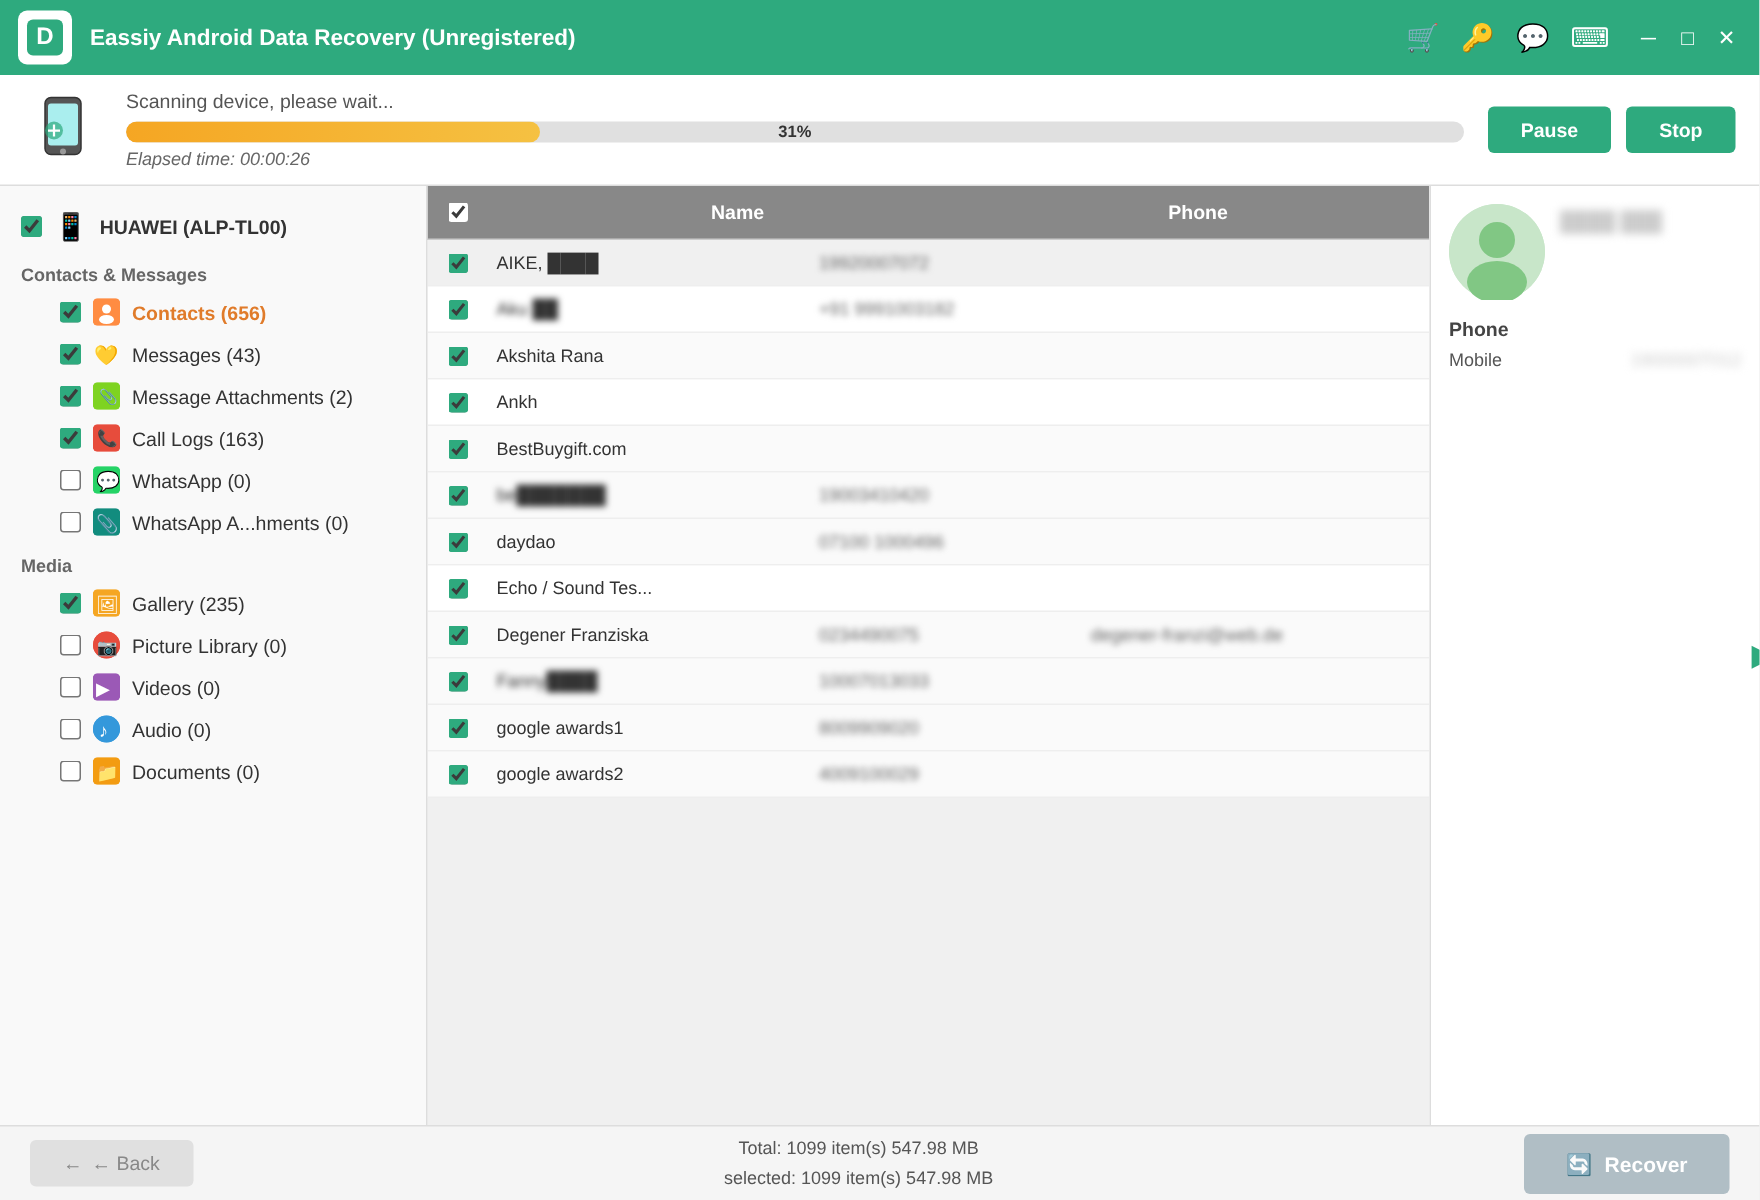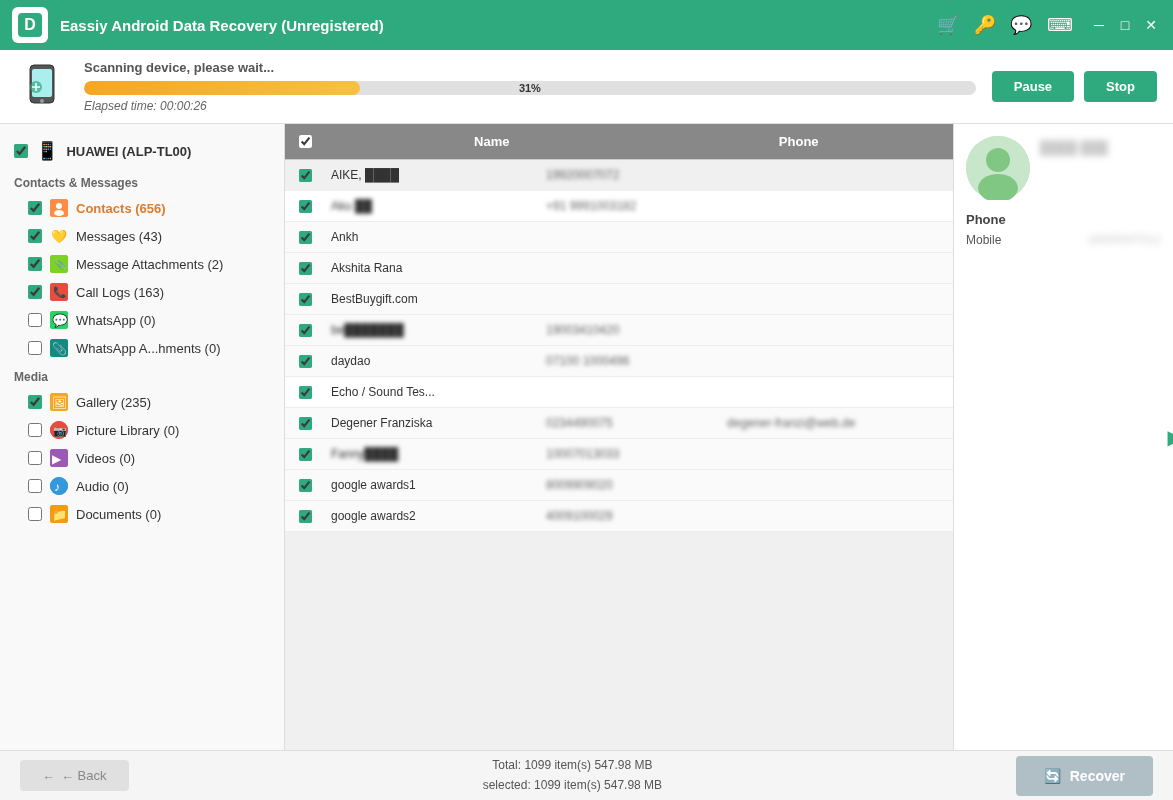--- a/index.html
+++ b/index.html
@@ -43,21 +43,21 @@
       align-items: center;
       gap: 16px;
       border-bottom: 1px solid #ddd;
     }
     .progress-device-icon {
       width: 52px; height: 52px;
       flex-shrink: 0;
       position: relative;
     }
     .progress-info { flex: 1; }
-    .progress-scan-text { color: #555; font-size: 13px; margin-bottom: 6px; font-weight: bold; }
+    .progress-scan-text { color: #555; font-size: 13px; margin-bottom: 6px; }
     .progress-bar-wrap {
       background: #e0e0e0;
       border-radius: 10px;
       height: 14px;
       position: relative;
       overflow: hidden;
     }
     .progress-bar-fill {
       background: linear-gradient(to right, #f5a623, #f5c142);
       height: 100%;
@@ -97,21 +97,21 @@
     }
     .device-row {
       display: flex; align-items: center; padding: 6px 14px; gap: 8px;
     }
     .device-checkbox { width: 14px; height: 14px; accent-color: #2eaa7e; }
     .device-icon { color: #555; font-size: 18px; }
     .device-name { font-size: 13px; font-weight: 600; color: #333; }
 
     .section-header { padding: 8px 14px 4px 14px; font-size: 12px; color: #666; font-weight: 600; }
     .sidebar-item {
-      display: flex; align-items: center; padding: 5px 14px 5px 28px; gap: 8px; cursor: pointer;
+      display: flex; align-items: center; padding: 5px 14px 5px 28px; gap: 8px; cursor: pointer; margin-left: 12px;
     }
     .item-check { width: 14px; height: 14px; accent-color: #2eaa7e; flex-shrink: 0; }
     .item-icon { width: 18px; height: 18px; flex-shrink: 0; display: flex; align-items: center; justify-content: center; }
     .item-label { font-size: 13px; color: #333; }
     .item-label.active { color: #e07b2a; font-weight: 600; }
 
     
     .icon-contacts { background: #ff8c42; border-radius: 3px; }
     .icon-attach { background: #7ed321; border-radius: 3px; }
     .icon-calls { background: #e74c3c; border-radius: 3px; }
@@ -426,33 +426,33 @@
         <div class="td-email"></div>
       </div>
       <div class="table-row">
         <div class="td-check">
             <input type="checkbox" checked="" style="">
           </div>
         <div class="td-name" style="filter:blur(2px)">Aku ██</div>
         <div class="td-phone" style="filter:blur(2px)">+91 9991003182</div>
         <div class="td-email"></div>
       </div>
+      <div class="table-row" style="background:#fafafa">
+        <div class="td-check">
+            <input type="checkbox" checked="" style="">
+          </div>
+        <div class="td-name">Akshita Rana</div>
+        <div class="td-phone"></div>
+        <div class="td-email"></div>
+      </div>
       <div class="table-row">
         <div class="td-check">
             <input type="checkbox" checked="" style="">
           </div>
         <div class="td-name">Ankh</div>
-        <div class="td-phone"></div>
-        <div class="td-email"></div>
-      </div>
-      <div class="table-row" style="background:#fafafa">
-        <div class="td-check">
-            <input type="checkbox" checked="" style="">
-          </div>
-        <div class="td-name">Akshita Rana</div>
         <div class="td-phone"></div>
         <div class="td-email"></div>
       </div>
       <div class="table-row">
         <div class="td-check">
             <input type="checkbox" checked="" style="">
           </div>
         <div class="td-name">BestBuygift.com</div>
         <div class="td-phone"></div>
         <div class="td-email"></div>

